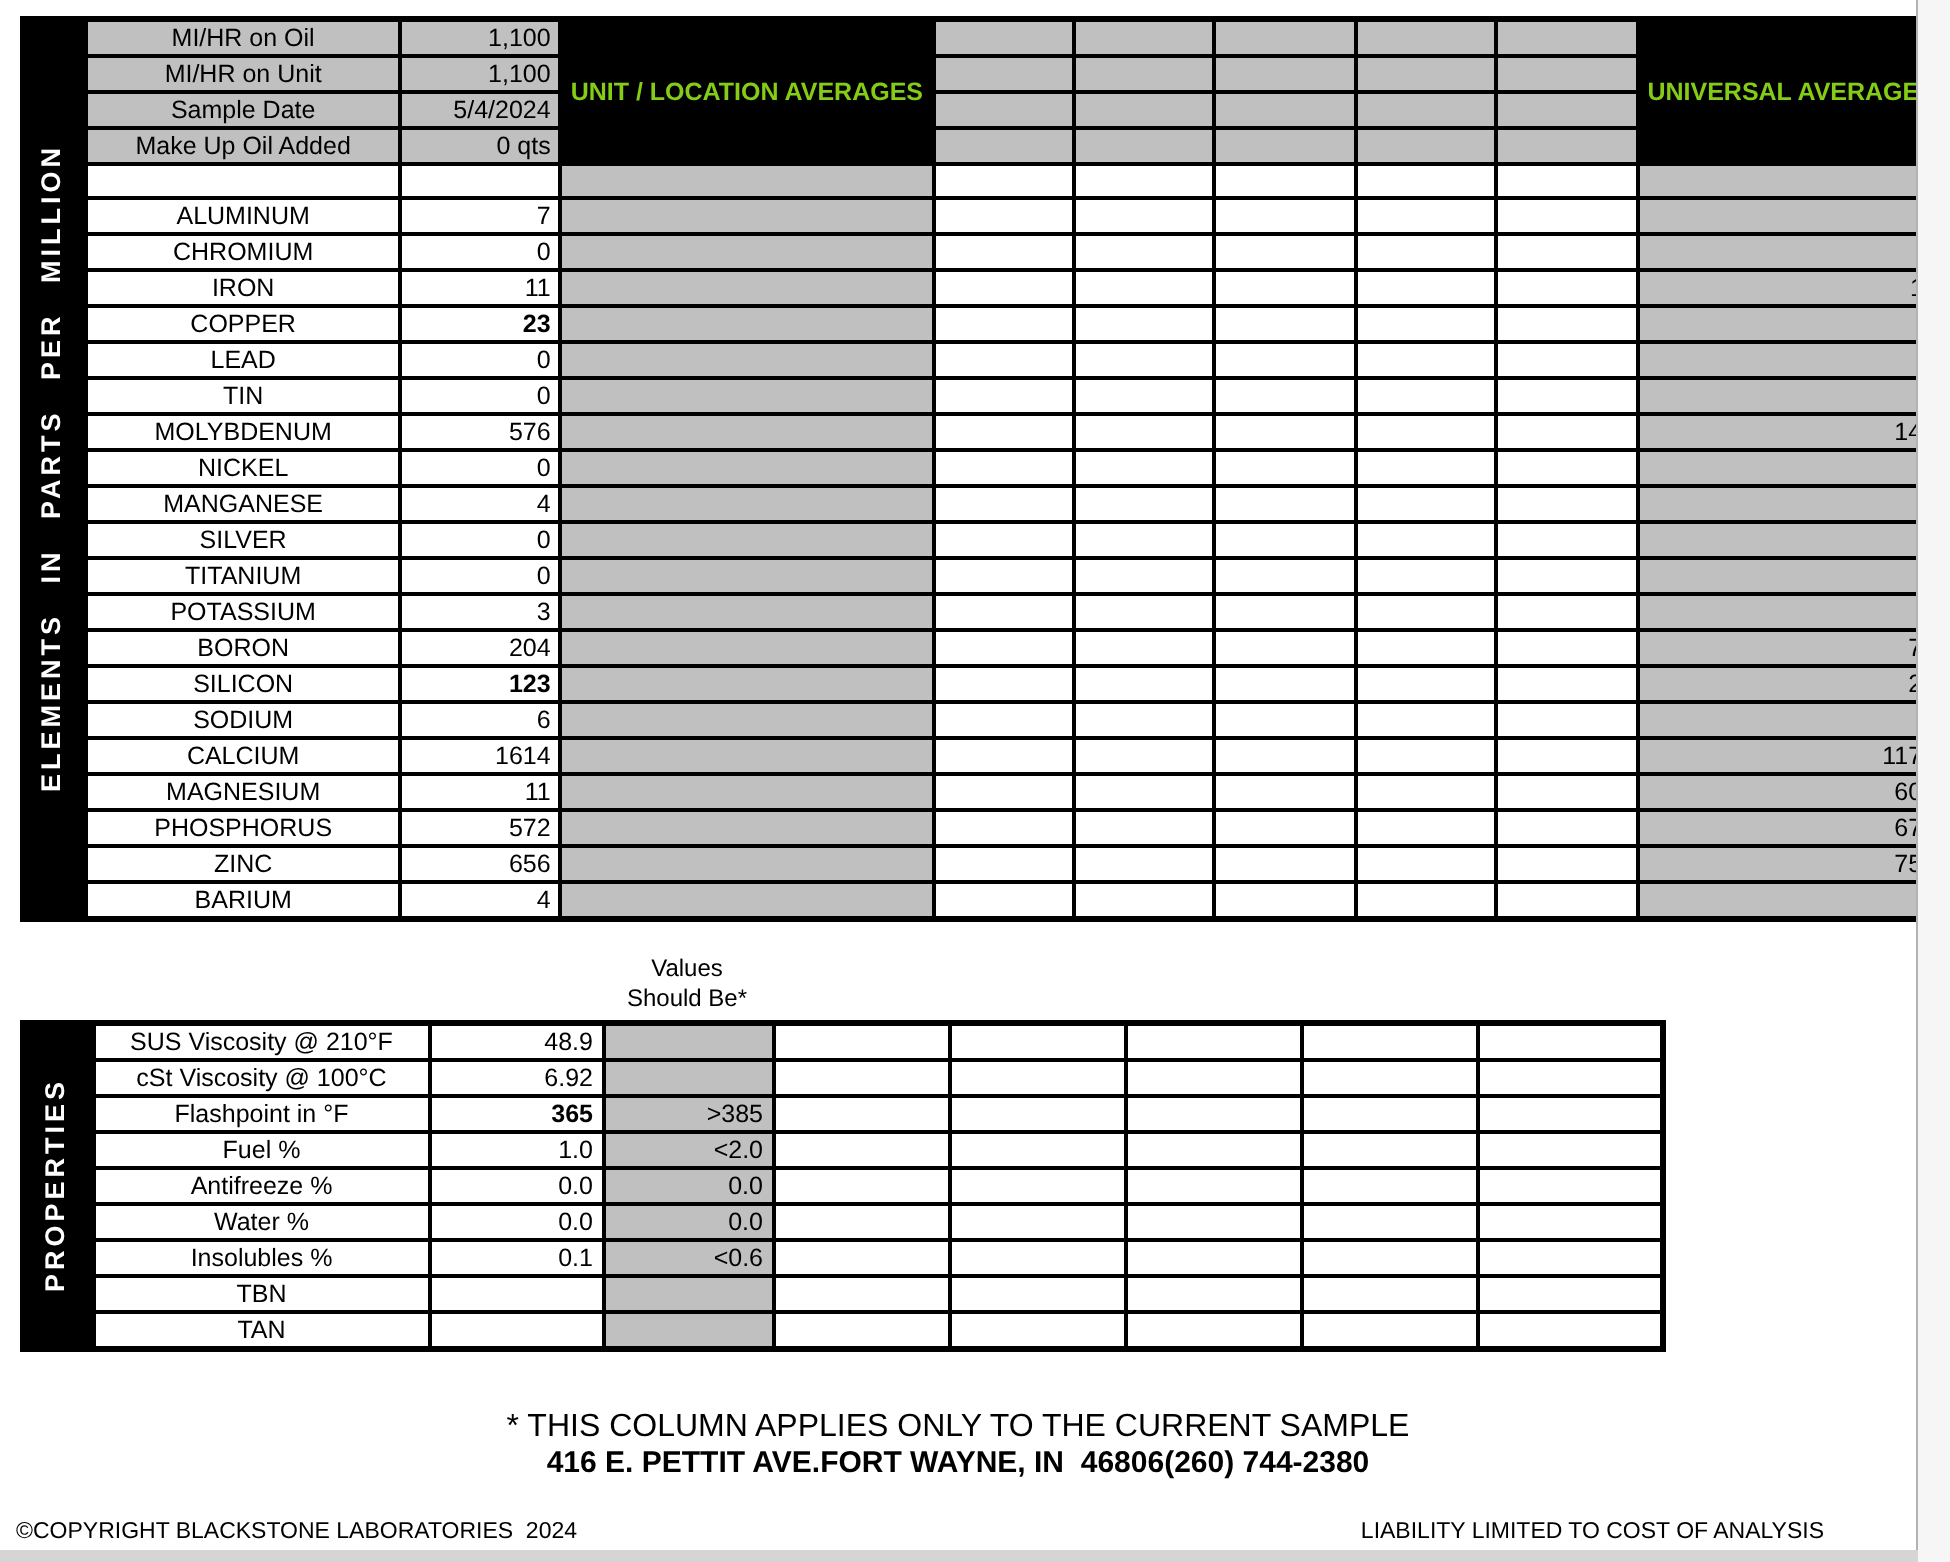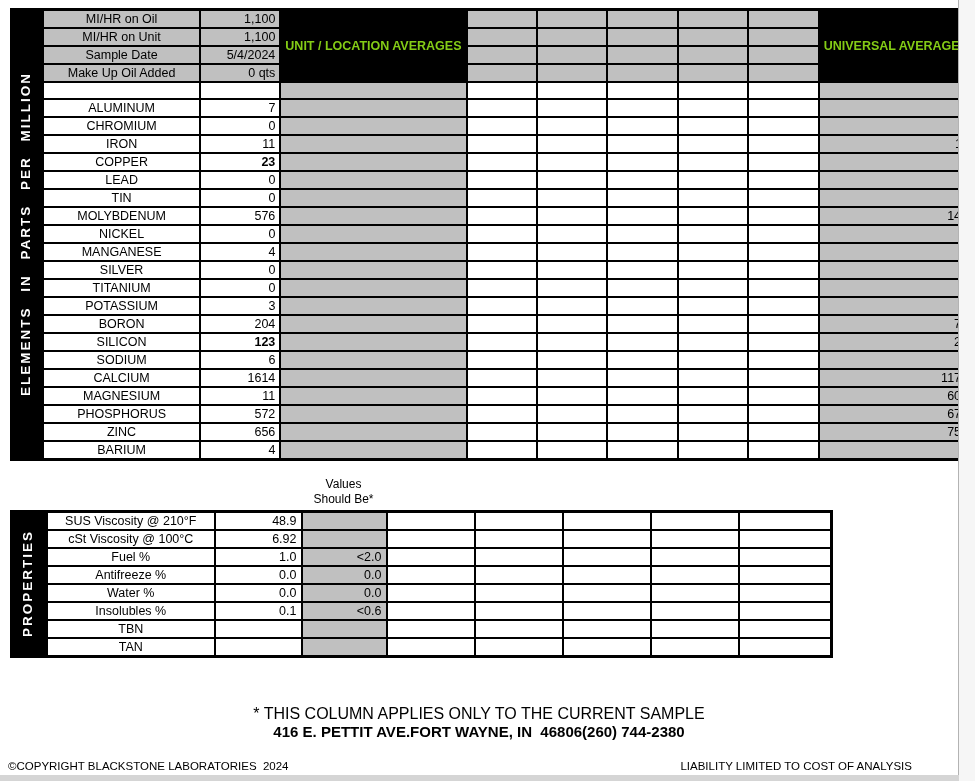--- a/index.html
+++ b/index.html
@@ -392,20 +392,30 @@
             <td class="lbl">cSt Viscosity @ 100°C</td>
             <td class="val">6.92</td>
             <td class="gray val"></td>
             <td></td>
             <td></td>
             <td></td>
             <td></td>
             <td></td>
           </tr>
           <tr>
+            <td class="lbl">Flashpoint in °F</td>
+            <td class="val bold">365</td>
+            <td class="gray val">&gt;385</td>
+            <td></td>
+            <td></td>
+            <td></td>
+            <td></td>
+            <td></td>
+          </tr>
+          <tr>
             <td class="lbl">Fuel %</td>
             <td class="val">1.0</td>
             <td class="gray val">&lt;2.0</td>
             <td></td>
             <td></td>
             <td></td>
             <td></td>
             <td></td>
           </tr>
           <tr>

